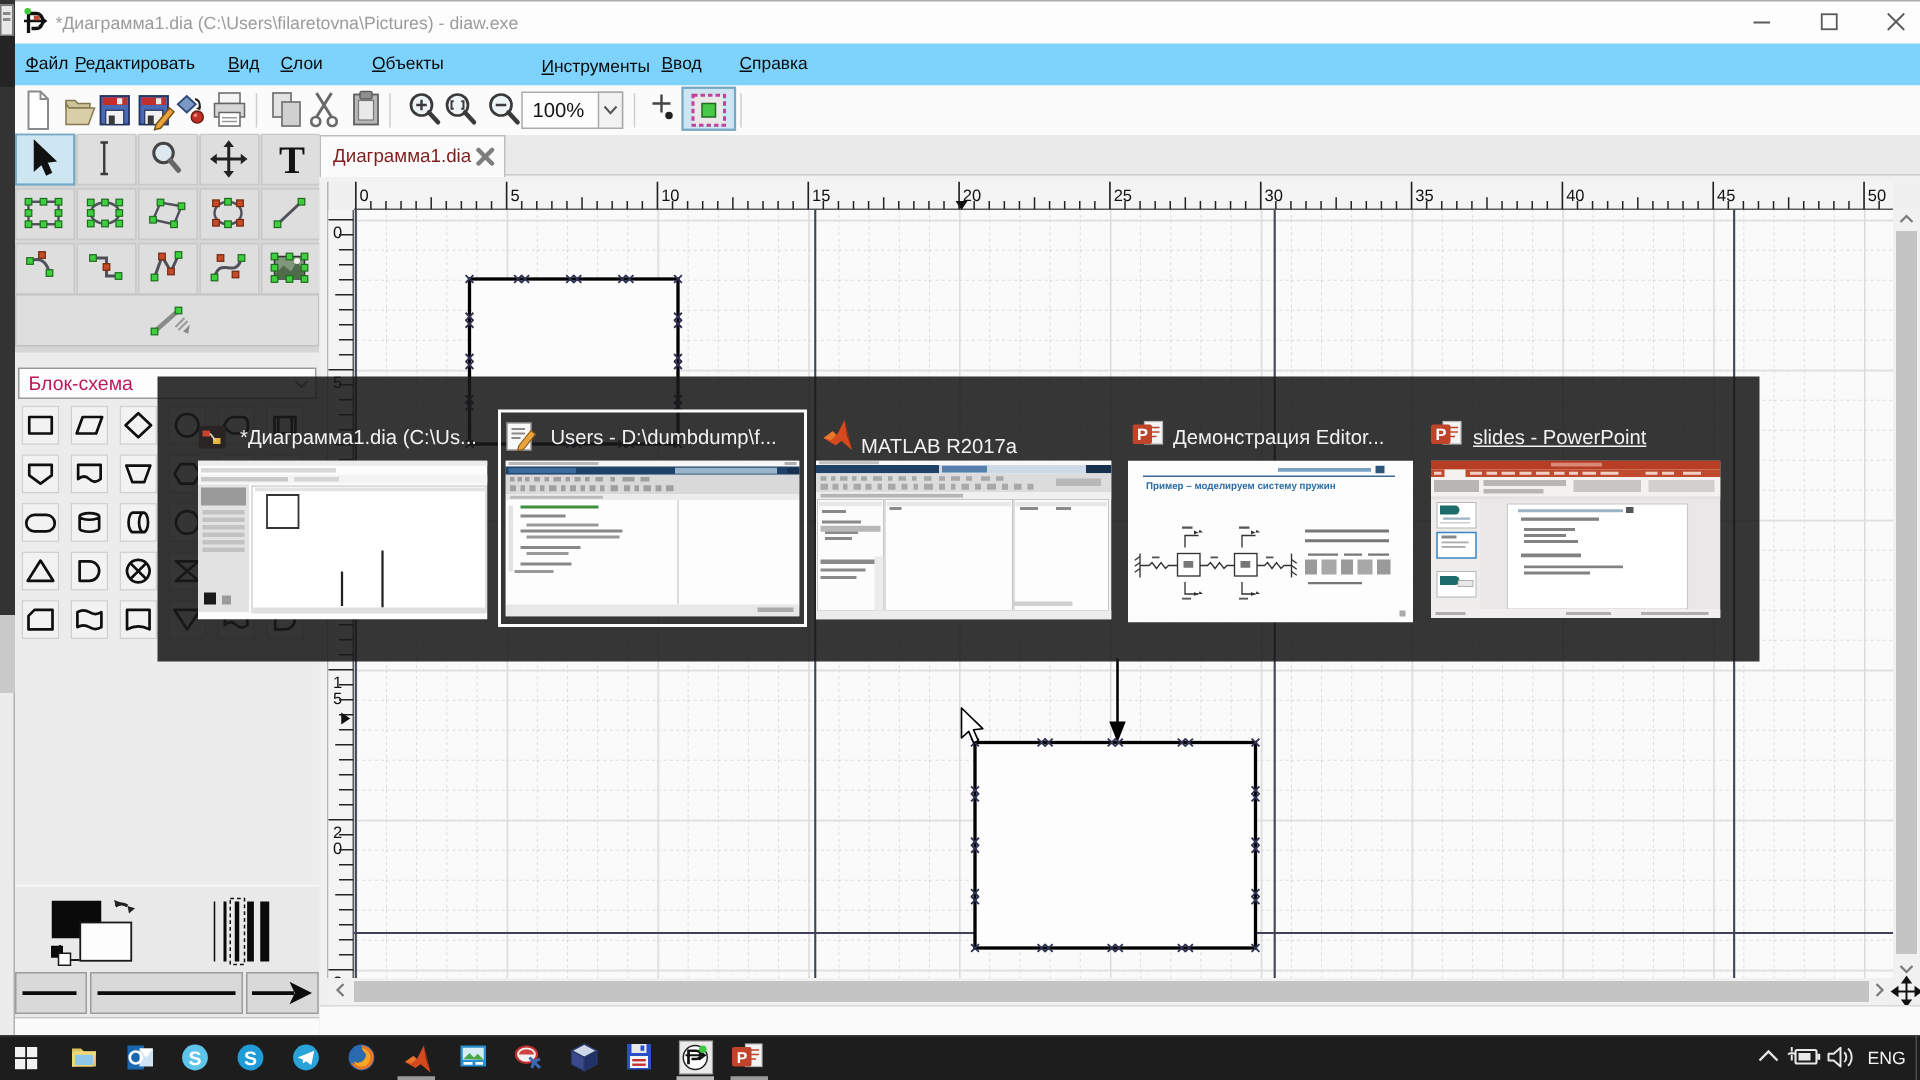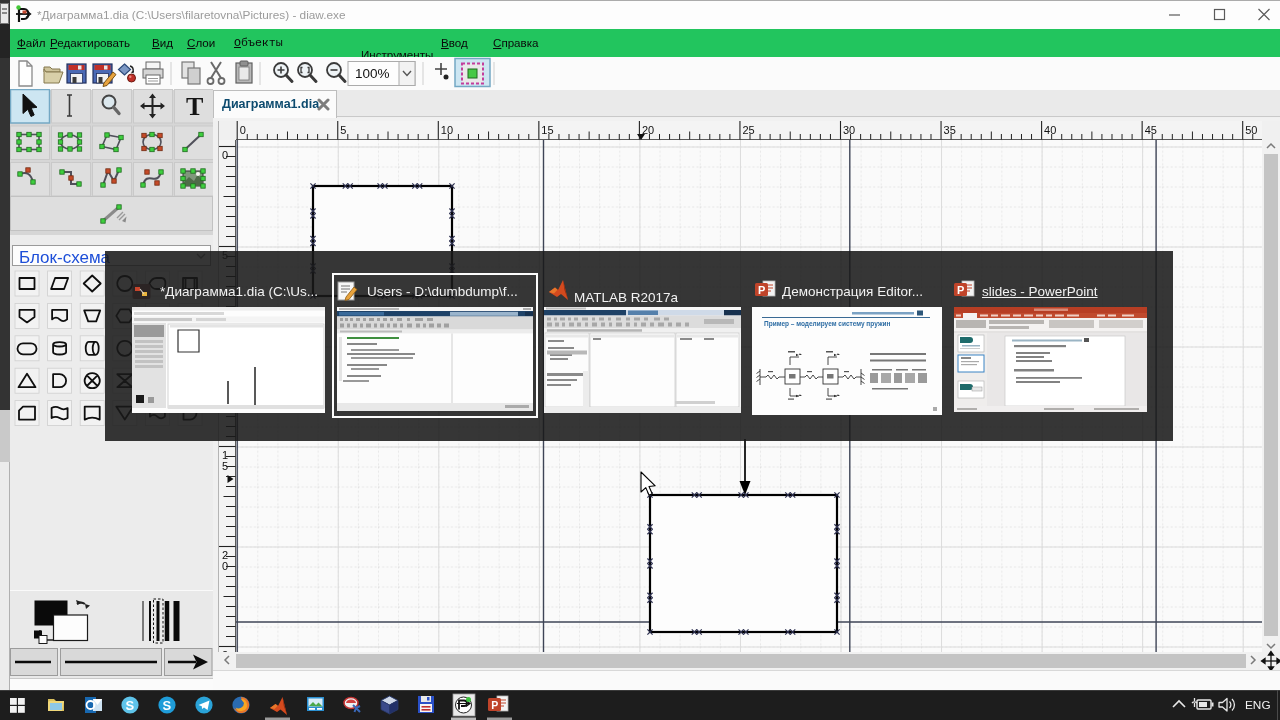--- a/index.html
+++ b/index.html
@@ -32,28 +32,28 @@
 
   <svg class="abs" style="left:15px;top:5px;" width="18" height="20" viewBox="0 0 18 20">
     <path d="M4 17 L4 4 L9 4 C15 4 15 14 9 14 L6 14" fill="none" stroke="#111" stroke-width="2.2"></path>
     <path d="M1 9 L14 9" stroke="#111" stroke-width="1.8"></path>
     <path d="M11 5.5 L15.5 9 L11 12.5" fill="none" stroke="#111" stroke-width="1.4"></path>
     <rect x="7.5" y="5.5" width="4" height="3" fill="#c84a30"></rect>
     <circle cx="3.5" cy="2.5" r="2.2" fill="#44c838"></circle>
   </svg>
   <div class="abs" style="left:37px;top:8px;font-size:11.8px;color:#9b9b9b;">*Диаграмма1.dia (C:\Users\filaretovna\Pictures) - diaw.exe</div>
 
-  <div class="abs" id="menubar" style="left:10px;top:29px;width:1270px;height:28px;background:#22c55e;font-size:11.6px;color:#0a0a0a;">
+  <div class="abs" id="menubar" style="left:10px;top:29px;width:1270px;height:28px;background:#7dd3fc;font-size:11.6px;color:#0a0a0a;">
     <span class="abs" style="left:7px;top:7px;"><u>Ф</u>айл</span>
     <span class="abs" style="left:40px;top:7px;"><u>Р</u>едактировать</span>
     <span class="abs" style="left:142px;top:7px;"><u>В</u>ид</span>
     <span class="abs" style="left:177px;top:7px;"><u>С</u>лои</span>
-    <span class="abs" style="left:224px;top:7px;font-family:Liberation Mono, monospace;"><u>О</u>бъекты</span>
+    <span class="abs" style="left:238px;top:7px;"><u>О</u>бъекты</span>
     <span class="abs" style="left:284px;top:7px;margin-top:28px;"><u>В</u>ыделить</span>
-    <span class="abs" style="left:351px;top:19px;"><u>И</u>нструменты</span>
+    <span class="abs" style="left:351px;top:9px;"><u>И</u>нструменты</span>
     <span class="abs" style="left:431px;top:7px;"><u>В</u>вод</span>
     <span class="abs" style="left:483px;top:7px;"><u>С</u>правка</span>
   </div>
 
   <div class="abs" id="toolbar" style="left:10px;top:57px;width:1270px;height:33px;background:#fbfbfb;"></div>
   <svg class="abs" style="left:10px;top:57px;" width="520" height="33" viewBox="0 0 520 33" id="toolbaricons">
       <line x1="161" y1="5" x2="161" y2="28" stroke="#cfcfcf" stroke-width="1"></line>
       <line x1="250" y1="5" x2="250" y2="28" stroke="#cfcfcf" stroke-width="1"></line>
       <line x1="413" y1="5" x2="413" y2="28" stroke="#cfcfcf" stroke-width="1"></line>
       <line x1="484" y1="5" x2="484" y2="28" stroke="#cfcfcf" stroke-width="1"></line>
@@ -257,21 +257,21 @@
           <path d="M107 22 l6 -6 M109 24 l6 -6" stroke="#9a9a9a" stroke-width="1.4" fill="none"></path>
           <path d="M112 25 l4.5 -4.5 l-1 6 Z" fill="#8a8a8a"></path>
           <rect x="90.8" y="22.8" width="4.4" height="4.4" fill="#3ecf3e" stroke="#1f6b1f" stroke-width="0.8"></rect>
           <rect x="106.8" y="8.8" width="4.4" height="4.4" fill="#3ecf3e" stroke="#1f6b1f" stroke-width="0.8"></rect>
         </g>
       </svg>
 
     <div class="abs" style="left:0;top:145px;width:203px;height:455px;background:#ececec;"></div>
 
     <div class="abs" style="left:2px;top:155px;width:199px;height:21px;background:#fdfdfd;border:1px solid #9a9a9a;"></div>
-    <div class="abs" style="left:9px;top:158px;font-size:17px;color:#1d4ed8;">Блок-схема</div>
+    <div class="abs" style="left:9px;top:158px;font-size:13px;color:#be185d;">Блок-схема</div>
     <svg class="abs" style="left:185px;top:161px;" width="12" height="10" viewBox="0 0 12 10">
       <path d="M2 3 l4 4 l4 -4" fill="none" stroke="#888" stroke-width="1.4"></path>
     </svg>
     <svg class="abs" style="left:0;top:178px;" width="203" height="172" viewBox="0 0 203 172" id="shapegrid">
         <rect x="5" y="3" width="24" height="25" fill="#f2f2f2" stroke="#cfcfcf" stroke-width="0.8"></rect>
         <g transform="translate(7,5.5)">
           <path d="M2.5 4.5 H17.5 V15.5 H2.5 Z" fill="none" stroke="#0f0f0f" stroke-width="1.8" stroke-linejoin="round"></path>
         </g>
         <rect x="37.6" y="3" width="24" height="25" fill="#f2f2f2" stroke="#cfcfcf" stroke-width="0.8"></rect>
         <g transform="translate(39.6,5.5)">
@@ -421,21 +421,21 @@
       </g>
     </svg>
 
     <div class="abs" style="left:0;top:588px;width:203px;height:12px;background:#fbfbfb;border-top:1px solid #c9c9c9;"></div>
   </div>
 
   <div class="abs" id="canvaszone" style="left:213px;top:90px;width:1067px;height:600px;background:#f0f0f0;">
 
     <div class="abs" style="left:0;top:0;width:1067px;height:27px;background:#eaeaea;border-bottom:1px solid #c9c9c9;"></div>
     <div class="abs" style="left:0;top:0;width:124px;height:28px;background:#fbfbfb;border:1px solid #bdbdbd;border-bottom:none;"></div>
-    <div class="abs" style="left:9px;top:7px;font-size:12.5px;color:#0c4a6e;font-weight:bold;">Диаграмма1.dia</div>
+    <div class="abs" style="left:9px;top:7px;font-size:12.5px;color:#7f1d1d;">Диаграмма1.dia</div>
     <svg class="abs" style="left:104px;top:8px;" width="13" height="13" viewBox="0 0 13 13">
       <path d="M2 2 L11 11 M11 2 L2 11" stroke="#7d7d7d" stroke-width="3" stroke-linecap="round"></path>
     </svg>
 
     <div class="abs" style="left:0;top:28px;width:1067px;height:3px;background:#f1f1f1;"></div>
 
     <svg class="abs" id="cz" style="left:0;top:31px;" width="1067" height="569" viewBox="0 0 1067 569">
       <defs>
         <pattern id="minorgrid" width="20.11" height="20" patternUnits="userSpaceOnUse" x="24.2" y="25.5">
           <path d="M0 0 H20.11 M0 0 V20" fill="none" stroke="#d2d2d2" stroke-width="1" stroke-dasharray="2 2.2"></path>

